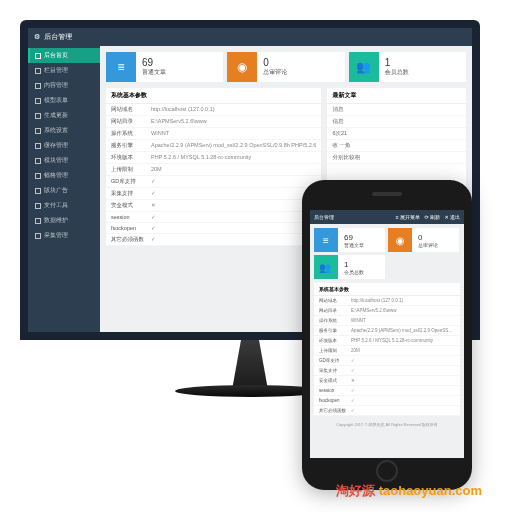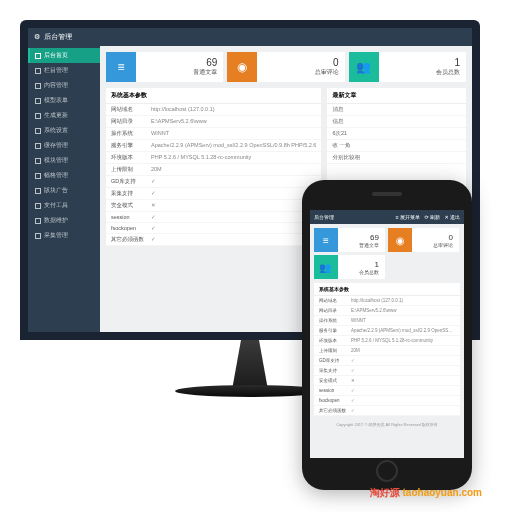--- a/index.html
+++ b/index.html
@@ -13,21 +13,21 @@
 .layout{display:flex;height:calc(100% - 18px)}
 .sidebar{width:72px;background:#2c3e50;padding:2px 0}
 .sidebar-item{display:flex;align-items:center;padding:3px 5px;color:#bdc3c7;font-size:6px;cursor:pointer;border-left:2px solid transparent}
 .sidebar-item.active{background:#16a085;color:#fff;border-left-color:#1abc9c}
 .sidebar-item .chk{width:6px;height:6px;border:1px solid currentColor;margin-right:3px;flex-shrink:0}
 .main{flex:1;padding:6px;overflow:hidden}
 .stats{display:flex;gap:4px;margin-bottom:6px}
 .stat{flex:1;background:#fff;display:flex;align-items:center;height:30px}
 .stat-ico{width:30px;height:30px;display:flex;align-items:center;justify-content:center;color:#fff;font-size:12px}
 .c1{background:#3498db}.c2{background:#e67e22}.c3{background:#1abc9c}
-.stat-txt{padding:0 6px;font-size:6px;color:#555;text-align:right;flex:1}
+.stat-txt{padding:0 6px;font-size:6px;color:#555;text-align:left;flex:1}
 .stat-txt .num{font-size:10px;color:#333;display:block}
 .cols{display:flex;gap:6px}
 .panel{background:#fff;flex:1}
 .panel-hd{padding:3px 5px;font-size:6px;border-bottom:1px solid #eee;font-weight:bold}
 .info-row{display:flex;padding:2px 5px;font-size:5.5px;color:#555;border-bottom:1px solid #f5f5f5}
 .info-row .k{width:40px;flex-shrink:0}
 .info-row .v{flex:1;color:#888;overflow:hidden;white-space:nowrap;text-overflow:ellipsis}
 .side-panel{width:70px}
 .list-item{padding:2px 5px;font-size:5.5px;color:#666;border-bottom:1px solid #f5f5f5}
 
@@ -41,21 +41,21 @@
 .p-stat{width:calc(50% - 2px);background:#fff;display:flex;height:24px;align-items:center}
 .p-stat .stat-ico{width:24px;height:24px;font-size:10px}
 .p-stat .stat-txt{font-size:5px}
 .p-stat .stat-txt .num{font-size:8px}
 .p-panel{margin:0 4px 4px;background:#fff}
 .p-panel .panel-hd{font-size:5px}
 .p-panel .info-row{font-size:4.5px}
 .p-panel .info-row .k{width:32px}
 .p-foot{font-size:4px;color:#999;text-align:center;padding:2px}
 
-.watermark{position:absolute;right:30px;bottom:12px;font-size:10px;font-weight:bold}
+.watermark{position:absolute;right:30px;bottom:12px;font-size:13px;font-weight:bold}
 .watermark .red{color:#e74c3c}
 .watermark .orange{color:#f39c12}
 </style>
 </head>
 <body>
 
 <div class="monitor">
   <div class="monitor-screen">
     <div class="topbar">
       <span class="gear">⚙</span>

